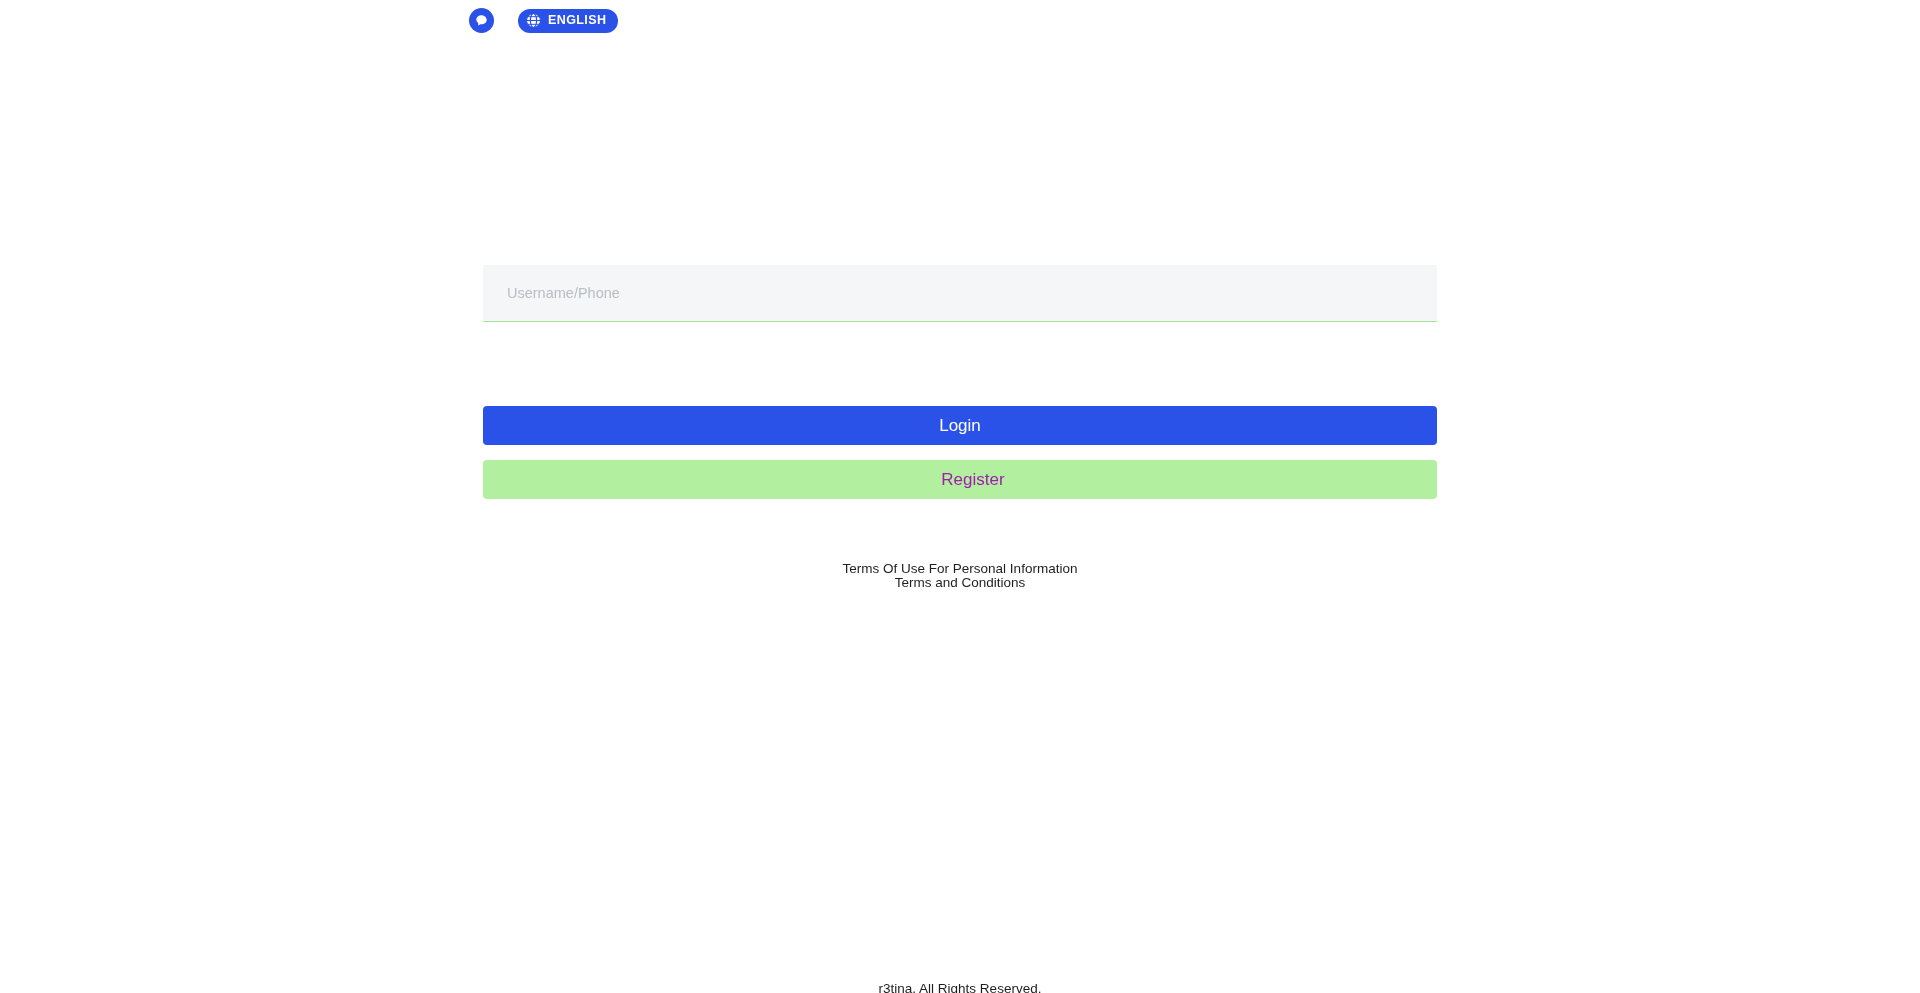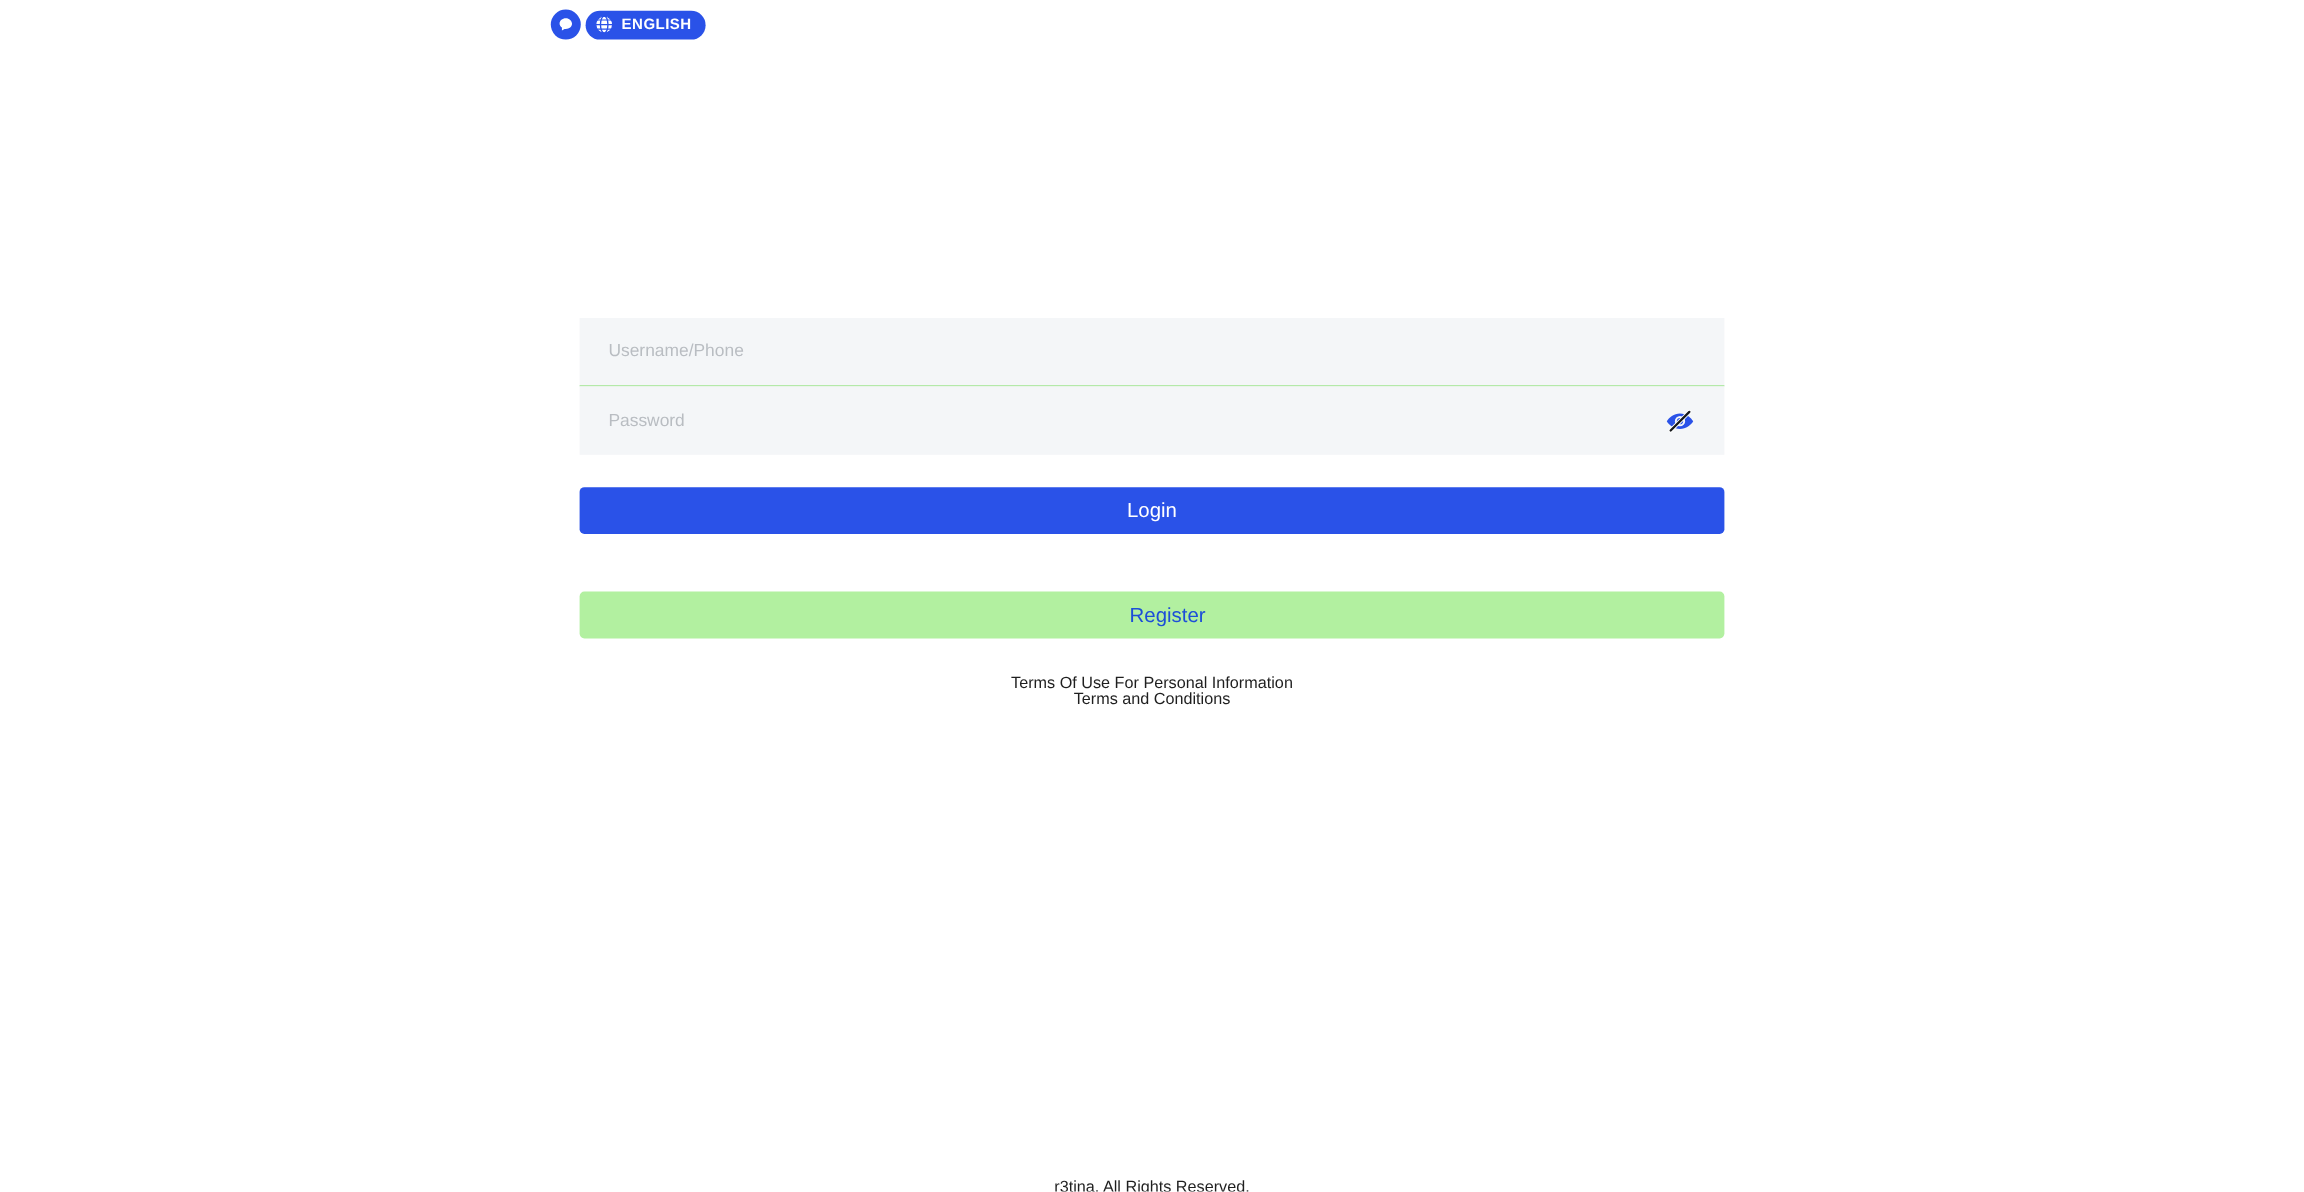--- a/index.html
+++ b/index.html
@@ -16,25 +16,25 @@
   .page {
     position: relative;
     width: 1920px;
     height: 993px;
     background: #ffffff;
   }
 
   
   .header {
     position: absolute;
-    left: 459px;
+    left: 469px;
     top: 8px;
     display: flex;
     align-items: center;
-    gap: 4px;
+    gap: 24px;
   }
 
   .logo-badge {
     width: 25px;
     height: 25px;
     border-radius: 50%;
     background: #2a52e8;
     display: flex;
     align-items: center;
     justify-content: center;
@@ -122,23 +122,23 @@
     font-family: "Liberation Sans", sans-serif;
     font-size: 17px;
     cursor: pointer;
   }
   .btn-login {
     top: 406px;
     background: #2a52e8;
     color: #ffffff;
   }
   .btn-register {
-    top: 493px;
+    top: 460px;
     background: #b2f0a0;
-    color: #1d4ed8;
+    color: #a21caf;
     padding-left: 32px;
   }
 
   
   .links {
     position: absolute;
     left: 0;
     top: 562px;
     width: 1920px;
     text-align: center;
@@ -194,31 +194,20 @@
       <span class="lang-label">ENGLISH</span>
     </button>
   </div>
 
   <div class="form-wrap">
 
     <div class="field with-divider">
       <input class="field-input" type="text" placeholder="Username/Phone" style="">
     </div>
 
-    <div class="field">
-      <input class="field-input" type="password" placeholder="Password" style="">
-      <button class="eye-toggle">
-        <svg width="24" height="24" viewBox="0 0 24 24" aria-hidden="true">
-          <path fill="#2a52e8" d="M12 5.5c-5 0-9.3 3.4-11 6.5 1.7 3.1 6 6.5 11 6.5s9.3-3.4 11-6.5c-1.7-3.1-6-6.5-11-6.5zm0 10.8a4.3 4.3 0 1 1 0-8.6 4.3 4.3 0 0 1 0 8.6z"></path>
-          <circle cx="12" cy="12" r="2.6" fill="#2a52e8"></circle>
-          <line x1="4.2" y1="19.8" x2="19.8" y2="4.2" stroke="#ffffff" stroke-width="3.4" stroke-linecap="round"></line>
-          <line x1="4.2" y1="19.8" x2="19.8" y2="4.2" stroke="#17191c" stroke-width="1.9" stroke-linecap="round"></line>
-        </svg>
-      </button>
-    </div>
   </div>
 
   <button class="btn btn-login">Login</button>
 
   <button class="btn btn-register">Register</button>
 
   <div class="links">
     <a class="link-item" href="#">Terms Of Use For Personal Information</a>
     <a class="link-item first" href="#">Terms and Conditions</a>
   </div>

